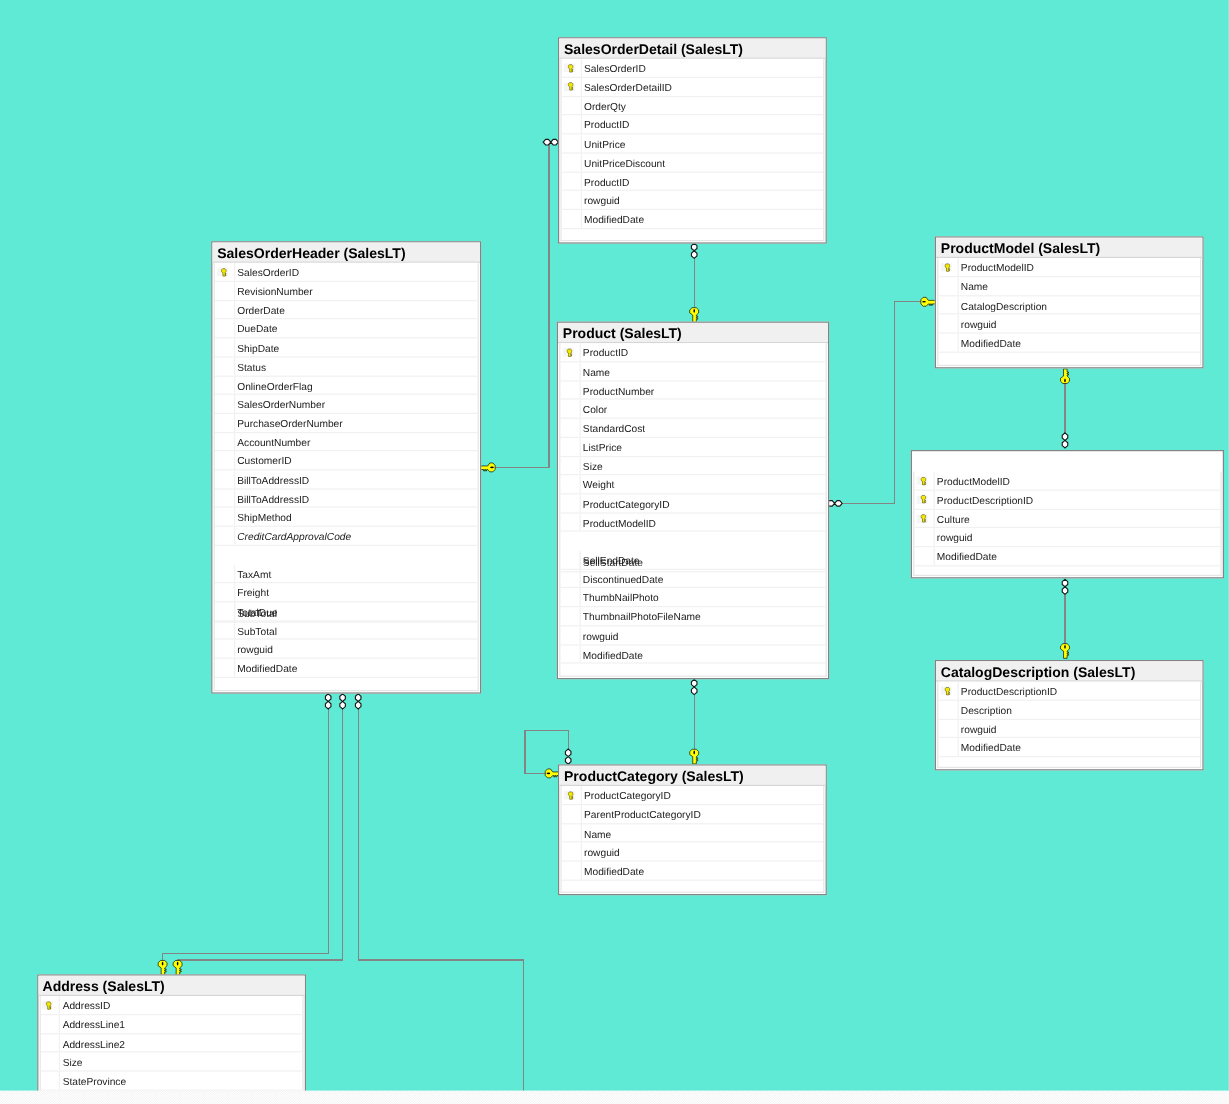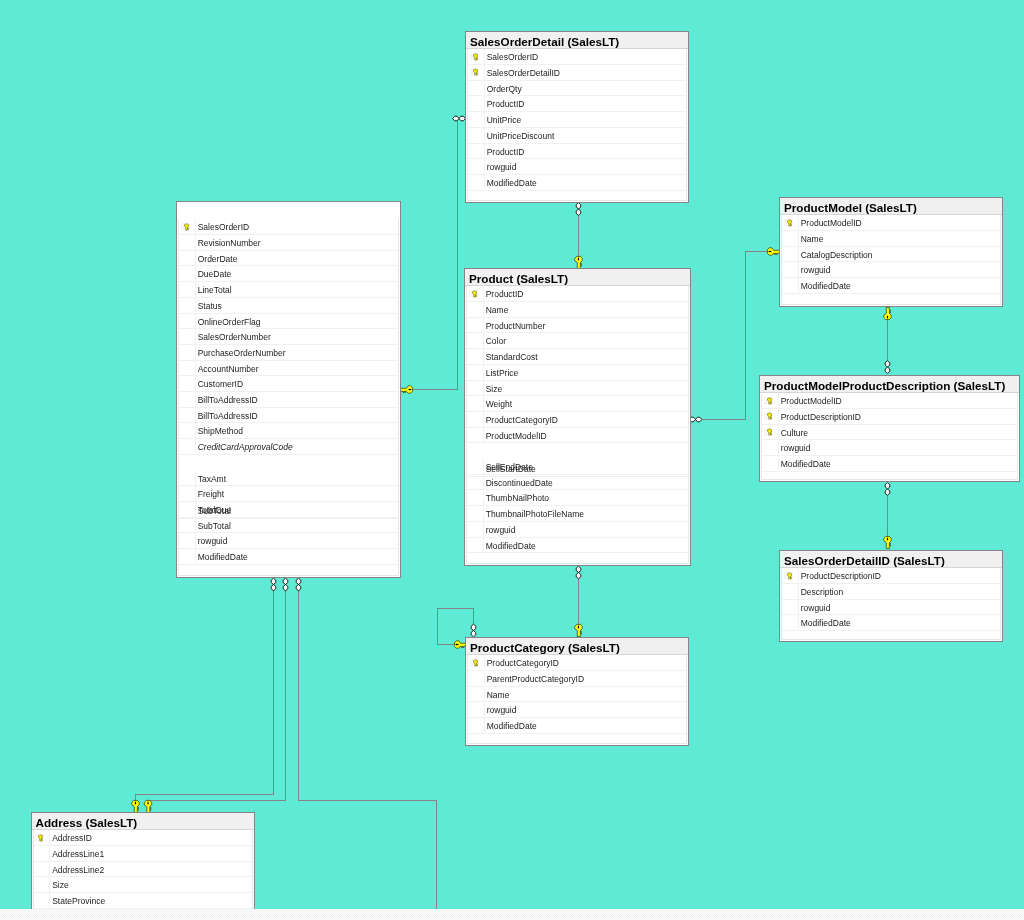--- a/index.html
+++ b/index.html
@@ -178,20 +178,21 @@
             <div class="kc" style="position: absolute;"></div>
             <div class="nm">rowguid</div>
           </div>
           <div class="row" style="top: 125.6px;">
             <div class="kc" style="position: absolute;"></div>
             <div class="nm">ModifiedDate</div>
           </div>
         </div>
       </div>
       <div class="tbl" style="left: 176px; top: 201px; width: 225px; height: 377px;">
+        <div class="tbl-title">SalesOrderHeader (SalesLT)</div>
         <div class="grid">
           <div class="row pk" style="top: 0px;">
             <div class="kc" style="position: absolute;">
               <div class="keycell">
                 <svg width="5" height="8" viewBox="0 0 5 8" xmlns="http://www.w3.org/2000/svg">
                   <g transform="translate(2.5,4)">
                     <path d="M -1.0,-3.1 L 1.0,-3.1 L 2.0,-2.1 L 2.0,-0.7 L 1.0,0.3 L 1.0,0.85 L 1.85,0.85 L 1.85,1.5 L 1.0,1.5 L 1.0,2.1 L 1.85,2.1 L 1.85,2.75 L 1.0,2.75 L 1.0,3.1 L -0.75,3.1 L -0.75,0.3 L -2.0,-0.7 L -2.0,-2.1 Z" fill="#f2e800" stroke="#4a4400" stroke-width="0.45" stroke-linejoin="miter"></path>
                   </g>
                 </svg>
               </div>
@@ -205,21 +206,21 @@
           <div class="row" style="top: 31.4px;">
             <div class="kc" style="position: absolute;"></div>
             <div class="nm">OrderDate</div>
           </div>
           <div class="row" style="top: 47.1px;">
             <div class="kc" style="position: absolute;"></div>
             <div class="nm">DueDate</div>
           </div>
           <div class="row" style="top: 62.8px;">
             <div class="kc" style="position: absolute;"></div>
-            <div class="nm">LineTotal</div>
+            <div class="nm">ShipDate</div>
           </div>
           <div class="row" style="top: 78.5px;">
             <div class="kc" style="position: absolute;"></div>
             <div class="nm">Status</div>
           </div>
           <div class="row" style="top: 94.2px;">
             <div class="kc" style="position: absolute;"></div>
             <div class="nm">OnlineOrderFlag</div>
           </div>
           <div class="row" style="top: 109.9px;">
@@ -392,21 +393,20 @@
             <div class="kc" style="position: absolute;"></div>
             <div class="nm">rowguid</div>
           </div>
           <div class="row" style="top: 62.8px;">
             <div class="kc" style="position: absolute;"></div>
             <div class="nm">ModifiedDate</div>
           </div>
         </div>
       </div>
       <div class="tbl" style="left: 759px; top: 375px; width: 261px; height: 107px;">
-        <div class="tbl-title">ProductModelProductDescription (SalesLT)</div>
         <div class="grid">
           <div class="row pk" style="top: 0px;">
             <div class="kc" style="position: absolute;">
               <div class="keycell">
                 <svg width="5" height="8" viewBox="0 0 5 8" xmlns="http://www.w3.org/2000/svg">
                   <g transform="translate(2.5,4)">
                     <path d="M -1.0,-3.1 L 1.0,-3.1 L 2.0,-2.1 L 2.0,-0.7 L 1.0,0.3 L 1.0,0.85 L 1.85,0.85 L 1.85,1.5 L 1.0,1.5 L 1.0,2.1 L 1.85,2.1 L 1.85,2.75 L 1.0,2.75 L 1.0,3.1 L -0.75,3.1 L -0.75,0.3 L -2.0,-0.7 L -2.0,-2.1 Z" fill="#f2e800" stroke="#4a4400" stroke-width="0.45" stroke-linejoin="miter"></path>
                   </g>
                 </svg>
               </div>
@@ -441,21 +441,21 @@
             <div class="kc" style="position: absolute;"></div>
             <div class="nm">rowguid</div>
           </div>
           <div class="row" style="top: 62.8px;">
             <div class="kc" style="position: absolute;"></div>
             <div class="nm">ModifiedDate</div>
           </div>
         </div>
       </div>
       <div class="tbl" style="left: 779px; top: 550px; width: 224px; height: 92px;">
-        <div class="tbl-title">SalesOrderDetailID (SalesLT)</div>
+        <div class="tbl-title">CatalogDescription (SalesLT)</div>
         <div class="grid">
           <div class="row pk" style="top: 0px;">
             <div class="kc" style="position: absolute;">
               <div class="keycell">
                 <svg width="5" height="8" viewBox="0 0 5 8" xmlns="http://www.w3.org/2000/svg">
                   <g transform="translate(2.5,4)">
                     <path d="M -1.0,-3.1 L 1.0,-3.1 L 2.0,-2.1 L 2.0,-0.7 L 1.0,0.3 L 1.0,0.85 L 1.85,0.85 L 1.85,1.5 L 1.0,1.5 L 1.0,2.1 L 1.85,2.1 L 1.85,2.75 L 1.0,2.75 L 1.0,3.1 L -0.75,3.1 L -0.75,0.3 L -2.0,-0.7 L -2.0,-2.1 Z" fill="#f2e800" stroke="#4a4400" stroke-width="0.45" stroke-linejoin="miter"></path>
                   </g>
                 </svg>
               </div>

